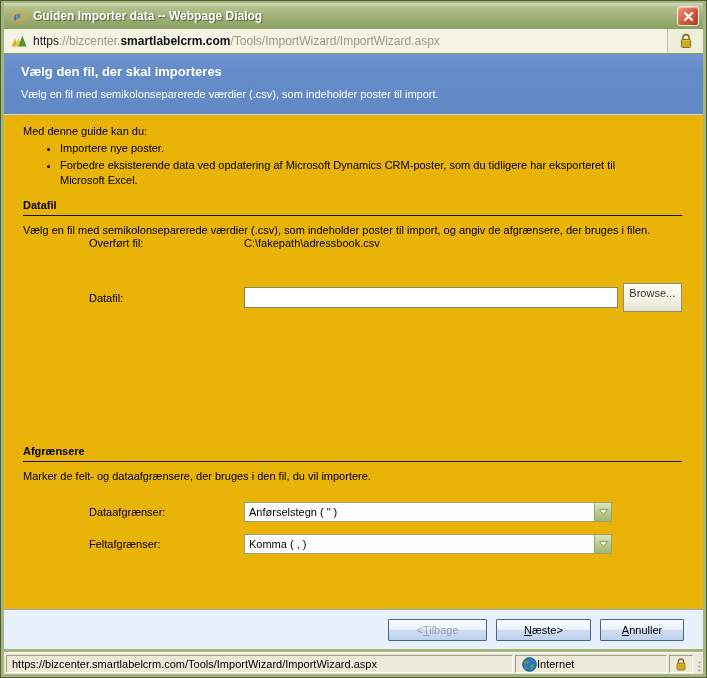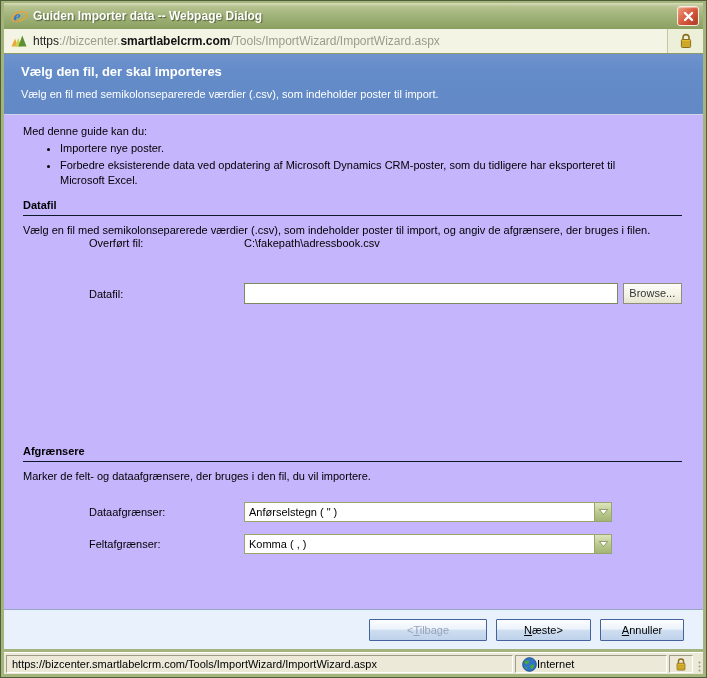--- a/index.html
+++ b/index.html
@@ -55,21 +55,21 @@
     position:absolute; top:53px; left:3px; right:3px; height:61px;
     background:linear-gradient(to bottom,#6f93cf 0%,#648cc8 30%,#6289c5 100%);
     border-bottom:1px solid #ccd5e9;
     color:#fff; padding:10px 18px 0 17px;
   }
   .blue-header .hdr-title { font-size:13px; font-weight:bold; }
   .blue-header .hdr-sub { font-size:11px; margin-top:9px; }
   
   .content {
     position:absolute; top:114px; left:3px; right:3px; height:534px;
-    background:#c4b5fd; overflow:hidden;padding-left:24px;
+    background:#eab308; overflow:hidden;padding-left:24px;
   }
   .intro { position:absolute; top:10px; left:19px; right:22px; }
   .intro .lead { margin:0 0 2px 0; }
   .intro ul { margin:4px 0 0 0; padding-left:37px; }
   .intro li { margin:0 0 2px 0; line-height:15px; max-width:600px; }
   .section { position:absolute; left:19px; right:21px; }
   .section-datafil { top:84px; }
   .section-afgraensere { top:330px; }
   .section h3 {
     margin:0; font-size:11px; font-weight:bold;
@@ -80,21 +80,21 @@
   .form-row .row-label { width:155px; flex:0 0 155px; }
   .row-uploaded { }
   .row-file { margin-top:34px; }
   .row-dataafgr { margin-top:19px; }
   .row-feltafgr { margin-top:12px; }
   .text-input {
     width:377px; height:21px; border:1px solid #7d8a5e; background:#fff;
     font-family:"Liberation Sans",sans-serif; font-size:11px; padding:0 3px;
   }
   .browse-btn {
-    margin-left:5px; width:60px; height:21px;
+    margin-left:5px; width:60px; height:29px;
     border:1px solid #8e8f7a;
     background:linear-gradient(to bottom,#fdfdf8 0%,#f3f2e4 60%,#e6e4d0 100%);
     font-family:"Liberation Sans",sans-serif; font-size:11px; color:#333;
     text-align:center; line-height:19px; cursor:default;
   }
   .select-box {
     width:368px; height:20px; border:1px solid #99a66b; background:#fff;
     display:flex; align-items:center; position:relative; cursor:default;
   }
   .select-box .select-value { flex:1; padding:0 4px; white-space:nowrap; overflow:hidden; }
@@ -112,21 +112,21 @@
     padding-right:19px; gap:9px;
   }
   .wiz-btn {
     height:22px; border:1px solid #44639c; border-radius:1px;
     background:linear-gradient(to bottom,#fdfeff 0%,#ecf3fb 45%,#cfdef1 52%,#bed2ea 100%);
     font-family:"Liberation Sans",sans-serif; font-size:11px; color:#000;
     text-align:center; line-height:20px; cursor:default;
   }
   .wiz-btn span { pointer-events:none; }
   .wiz-btn .u { text-decoration:underline; }
-  .btn-back { width:118px; color:#96a2b8;margin-left:48px; }
+  .btn-back { width:99px; color:#96a2b8;margin-left:48px; }
   .btn-next { width:95px; }
   .btn-cancel { width:84px; }
   
   .statusbar {
     position:absolute; left:3px; right:3px; bottom:3px; height:22px;
     background:#ece9d8; border-top:1px solid #fff;
     display:flex; align-items:stretch; padding:2px 1px 1px 2px;
   }
   .sb-cell {
     border:1px solid;

